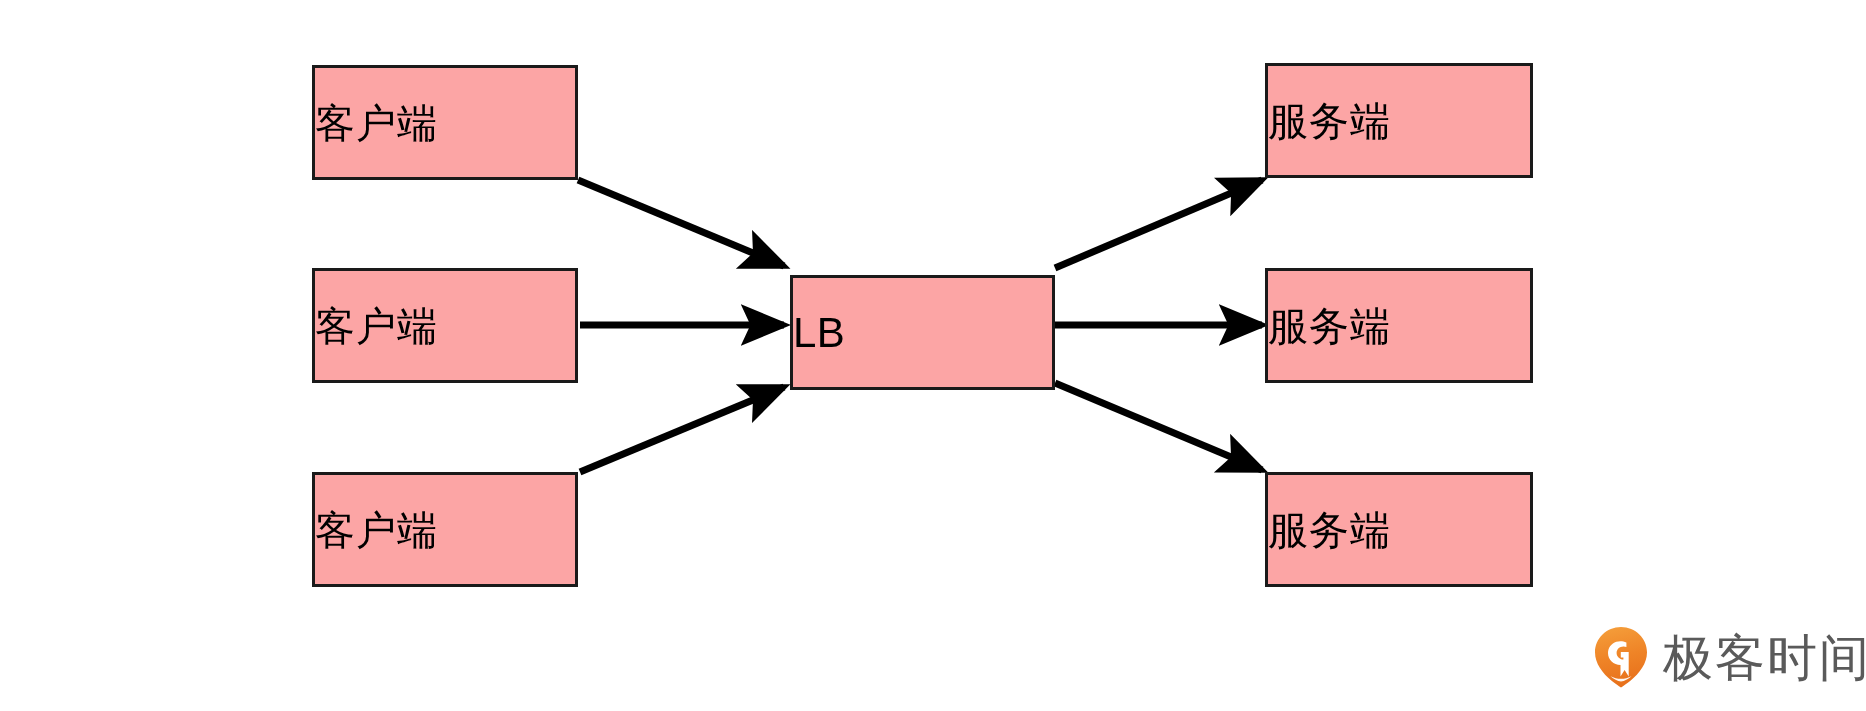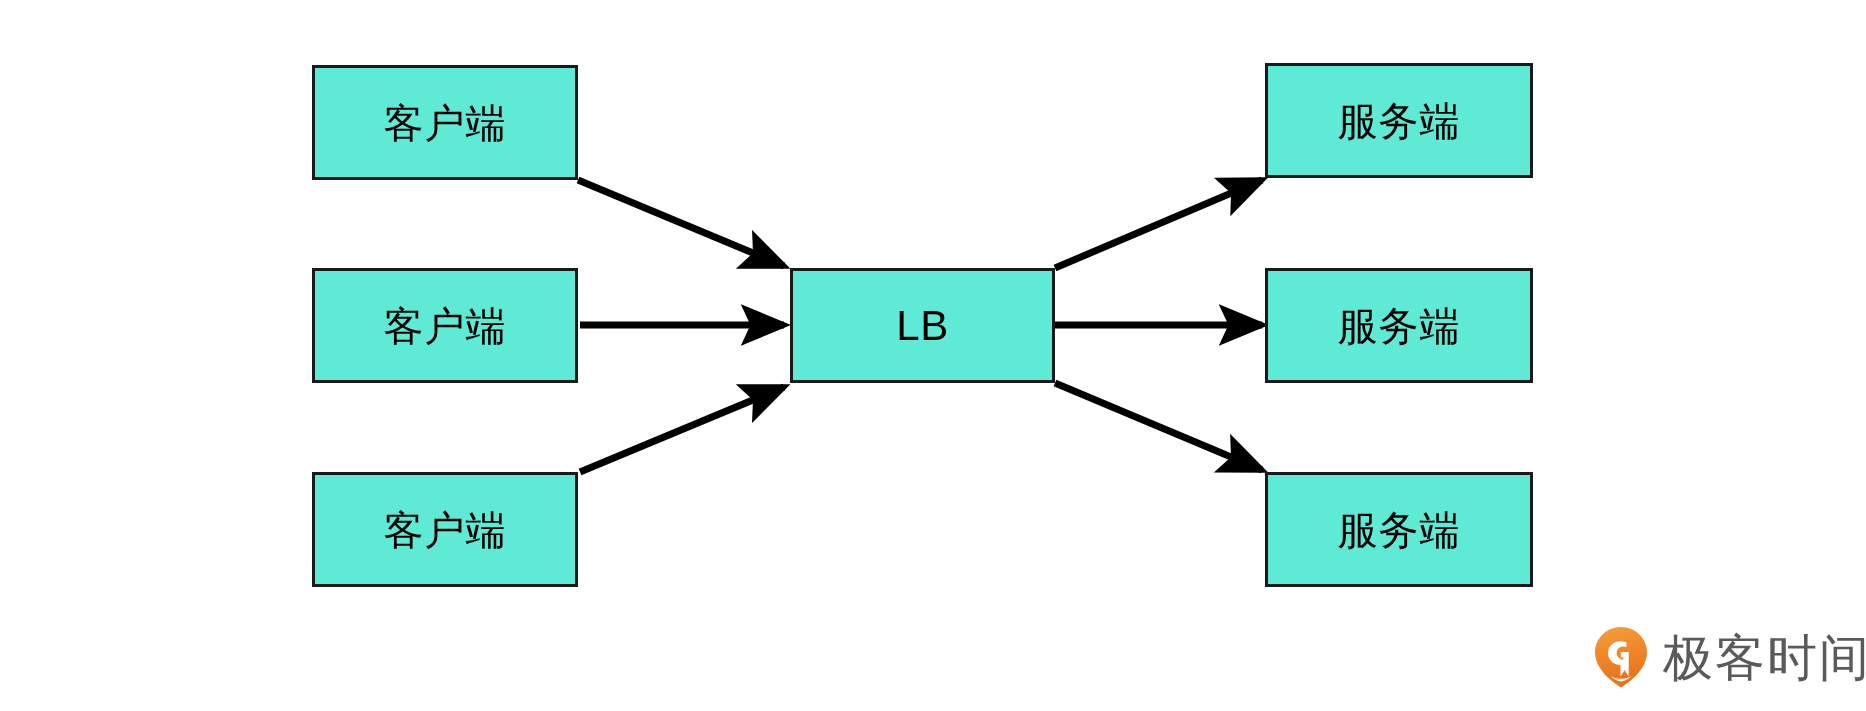--- a/index.html
+++ b/index.html
@@ -15,24 +15,23 @@
     position: relative;
     width: 1866px;
     height: 711px;
     background: #ffffff;
     overflow: hidden;
   }
   .node {
     position: absolute;
     box-sizing: border-box;
     border: 3px solid #1a1a1a;
-    background: #5eead4;
+    background: #fca5a5;
     display: flex;
     align-items: center;
-    justify-content: center;
     z-index: 3;
   }
   .node-label {
     font-size: 40px;
     line-height: 1;
     color: #000000;
     letter-spacing: 1px;
     white-space: nowrap;
     font-weight: 400;
   }
@@ -100,21 +99,21 @@
   </div>
 
   <div class="node" style="left:312px; top:268px; width:266px; height:115px;">
     <span class="node-label">客户端</span>
   </div>
 
   <div class="node" style="left:312px; top:472px; width:266px; height:115px;">
     <span class="node-label">客户端</span>
   </div>
 
-  <div class="node" style="left:790px; top:268px; width:265px; height:115px;">
+  <div class="node" style="left:790px; top:275px; width:265px; height:115px;">
     <span class="node-label latin">LB</span>
   </div>
 
   <div class="node" style="left:1265px; top:63px; width:268px; height:115px;">
     <span class="node-label">服务端</span>
   </div>
 
   <div class="node" style="left:1265px; top:268px; width:268px; height:115px;">
     <span class="node-label">服务端</span>
   </div>

